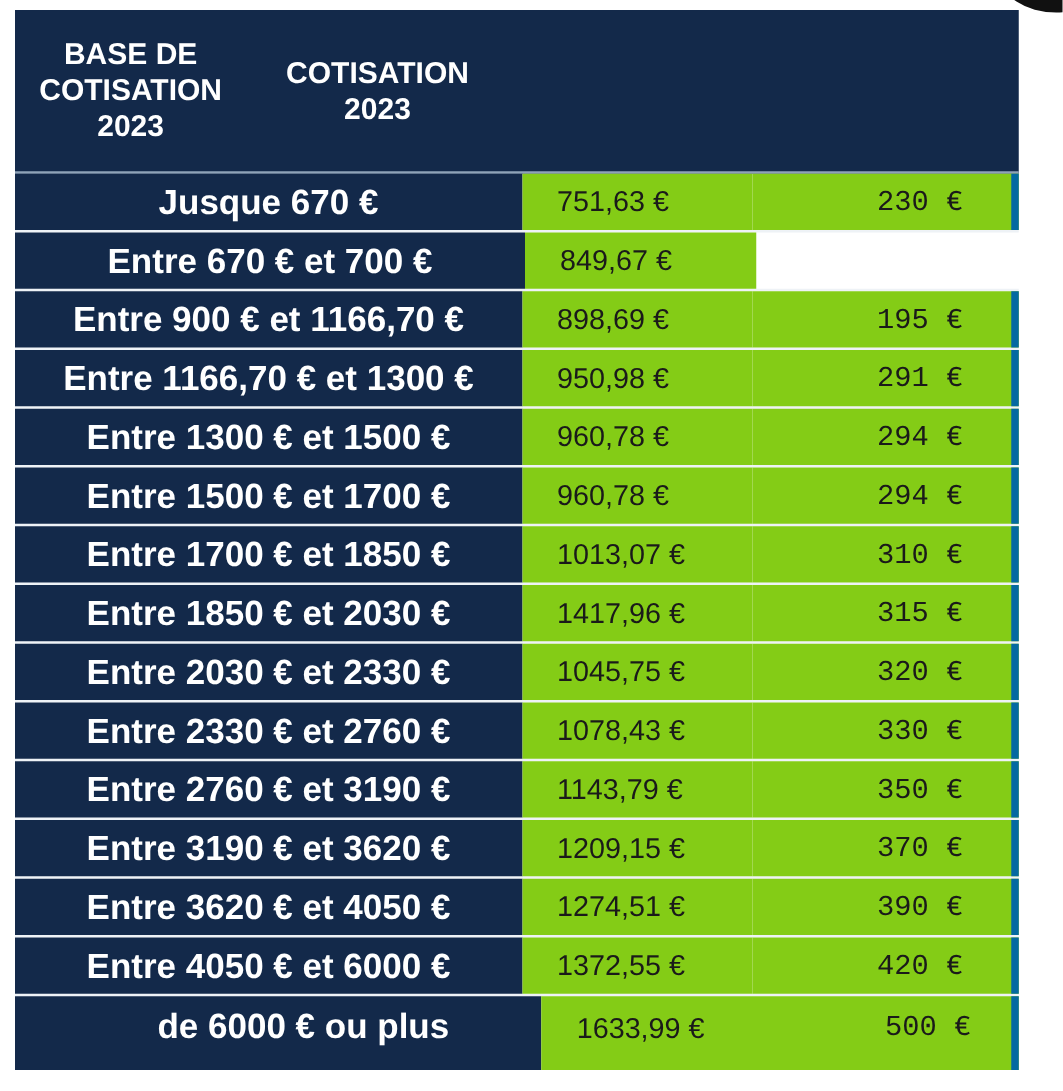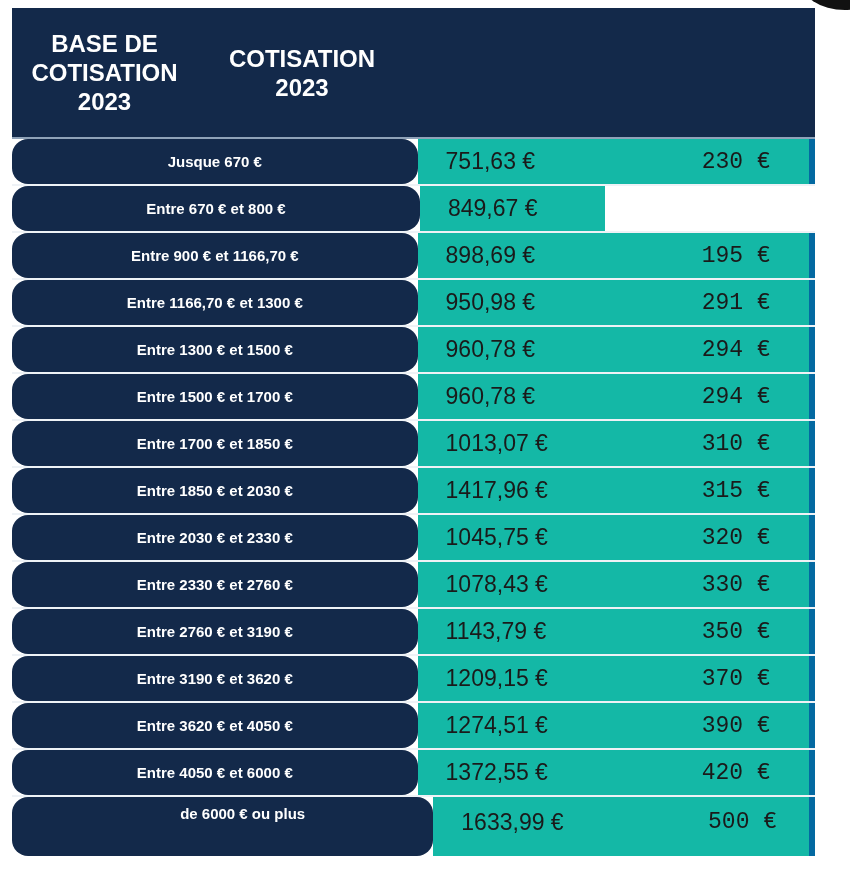--- a/index.html
+++ b/index.html
@@ -6,22 +6,22 @@
   body { width:850px; height:873px; position:relative; overflow:hidden; font-family:"Liberation Sans", sans-serif; }
   .corner { position:absolute; right:-40px; top:-50px; width:90px; height:60px; border-radius:50%; background:#111; }
   .table { position:absolute; left:12px; top:8px; width:803px; border-collapse:collapse; }
   .hdr { display:flex; height:129px; background:#13294a; border-bottom:2px solid #8fa2b8; }
   .hdr .c { color:#fff; font-weight:bold; font-size:24px; line-height:29px; text-align:center; display:flex; align-items:center; justify-content:center; white-space:pre-line; }
   .c1 { width:408px; }
   .c2 { width:185px; }
   .c3 { width:210px; }
   .row { display:flex; height:45px; border-bottom:2px solid #eef2f6; }
   .row.last { height:59px; border-bottom:none; align-items:stretch; }
-  .row .c1 { background:#13294a; color:#fff; font-weight:bold; font-size:15px; display:flex; align-items:center; justify-content:center;border-radius:16px; }
-  .row .c2, .row .c3 { background:#14b8a6; color:#1a1a1a; font-size:23px; display:flex; align-items:center; }
+  .row .c1 { background:#13294a; color:#fff; font-weight:bold; font-size:28px; display:flex; align-items:center; justify-content:center; }
+  .row .c2, .row .c3 { background:#84cc16; color:#1a1a1a; font-size:23px; display:flex; align-items:center; }
   .row .c2 { justify-content:flex-start; padding-left:28px; width:157px; }
   .row .c3 { justify-content:flex-start; padding-left:100px; width:108px; border-right:6px solid #0369a1;font-family:Liberation Mono, monospace; }
   .row.last .c1, .row.last .c2, .row.last .c3 { align-items:flex-start; padding-top:12px; }
   .row.last .c1 { padding-top:8px;padding-left:40px; }
 </style>
 </head>
 <body>
 
 <div class="corner"></div>
 
@@ -33,21 +33,21 @@
     <div class="c c3">COTISATION
 2023</div>
   </div>
   <div id="rows">
       <div class="row">
         <div class="c1">Jusque 670 €</div>
         <div class="c2">751,63 €</div>
         <div class="c3">230 €</div>
       </div>
       <div class="row">
-        <div class="c1">Entre 670 € et 800 €</div>
+        <div class="c1">Entre 670 € et 700 €</div>
         <div class="c2">849,67 €</div>
       </div>
       <div class="row">
         <div class="c1">Entre 900 € et 1166,70 €</div>
         <div class="c2">898,69 €</div>
         <div class="c3">195 €</div>
       </div>
       <div class="row">
         <div class="c1">Entre 1166,70 € et 1300 €</div>
         <div class="c2">950,98 €</div>

